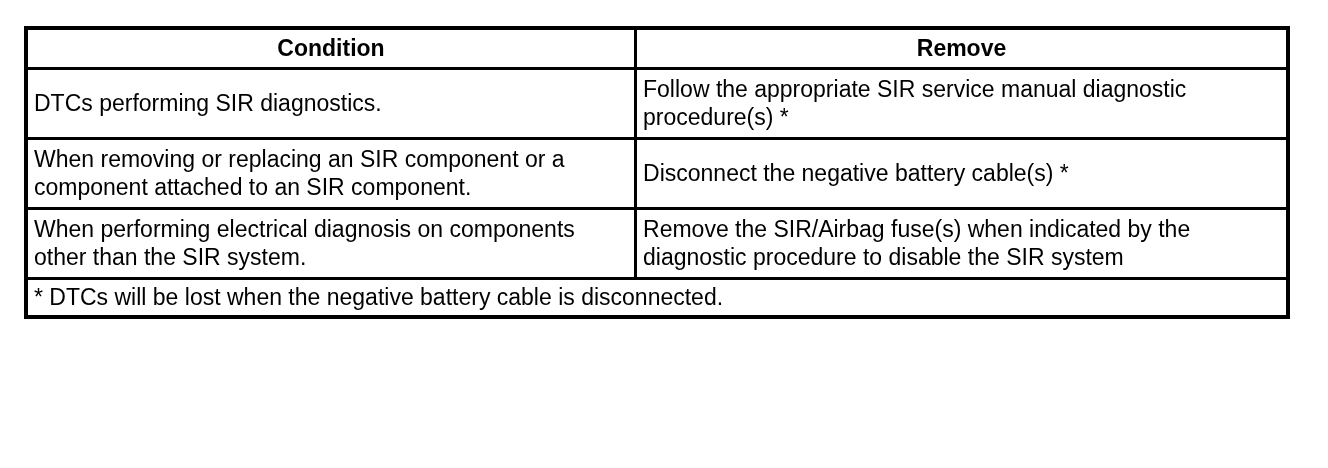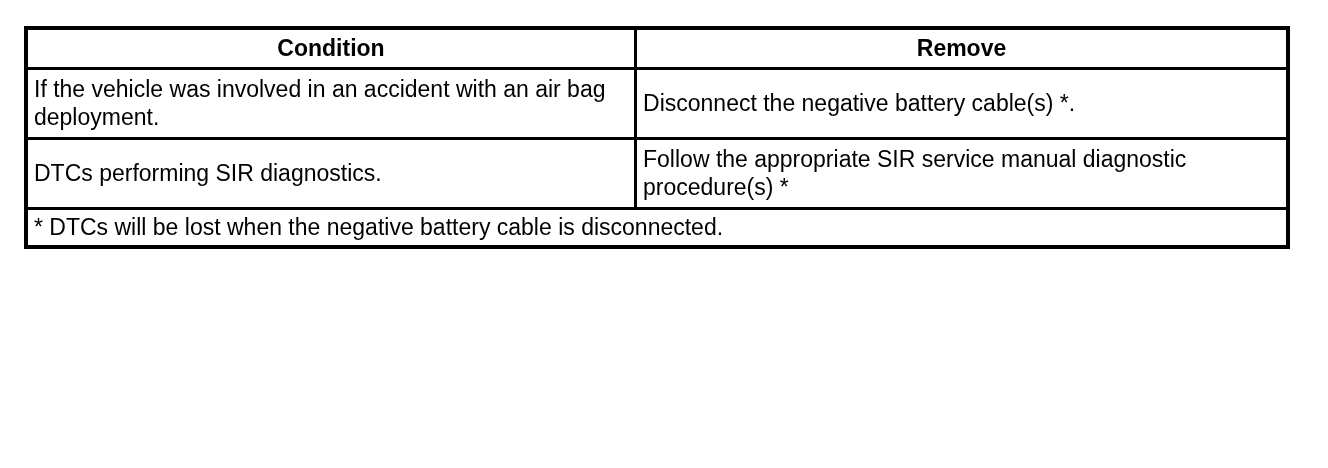--- a/index.html
+++ b/index.html
@@ -53,25 +53,29 @@
       <col class="col-action">
     </colgroup>
     <thead>
       <tr>
         <th class="header-cell">Condition</th>
         <th class="header-cell">Remove</th>
       </tr>
     </thead>
     <tbody>
       <tr>
-        <td class="body-cell">If the vehicle was involved in an accident with an air bag deployment.</td>
-        <td class="body-cell">Disconnect the negative battery cable(s) *.</td>
+        <td class="body-cell">DTCs performing SIR diagnostics.</td>
+        <td class="body-cell">Follow the appropriate SIR service manual diagnostic procedure(s) *</td>
       </tr>
       <tr>
-        <td class="body-cell">DTCs performing SIR diagnostics.</td>
-        <td class="body-cell">Follow the appropriate SIR service manual diagnostic procedure(s) *</td>
+        <td class="body-cell">When removing or replacing an SIR component or a component attached to an SIR component.</td>
+        <td class="body-cell">Disconnect the negative battery cable(s) *</td>
+      </tr>
+      <tr>
+        <td class="body-cell">When performing electrical diagnosis on components other than the SIR system.</td>
+        <td class="body-cell">Remove the SIR/Airbag fuse(s) when indicated by the diagnostic procedure to disable the SIR system</td>
       </tr>
       <tr>
         <td class="footnote-cell" colspan="2">* DTCs will be lost when the negative battery cable is disconnected.</td>
       </tr>
     </tbody>
   </table>
 </div>
 
 </body></html>

